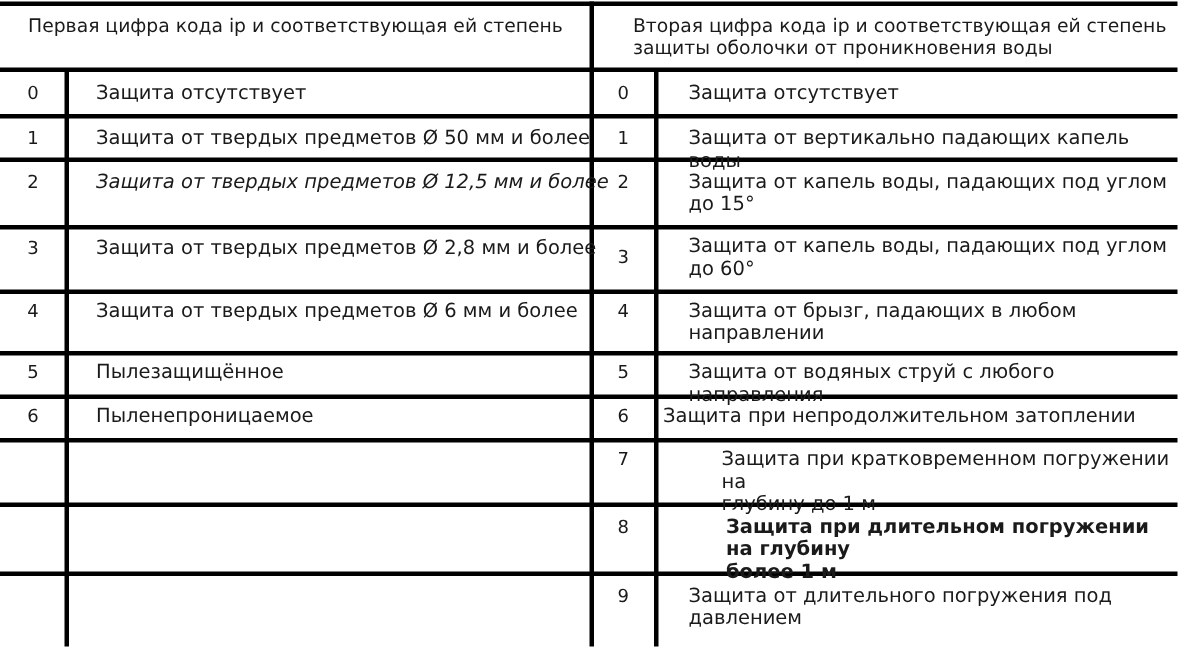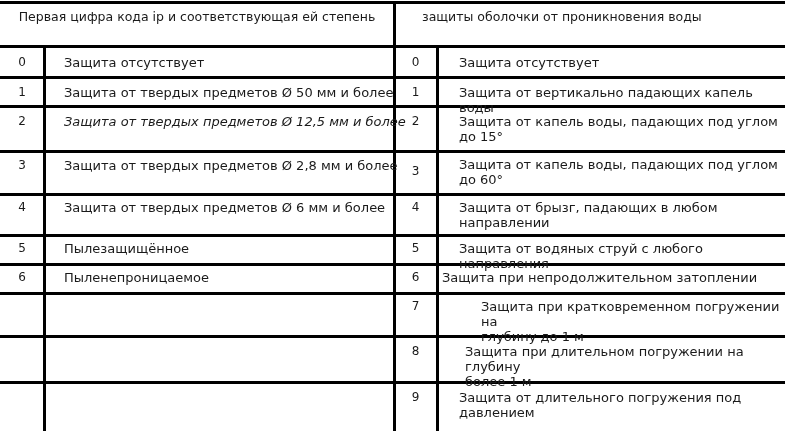--- a/index.html
+++ b/index.html
@@ -31,20 +31,21 @@
   <div class="hline" style="top:381px;"></div>
 
   <div class="vline" style="left:43px; top:46px; height:385px;"></div>
   <div class="vline" style="left:393px; top:1px; height:430px;"></div>
   <div class="vline" style="left:436px; top:46px; height:385px;"></div>
 
   <div class="hdr" style="left:12px; top:9px; width:370px; text-align:center;">
     <div>Первая цифра кода ip и соответствующая ей степень</div>
   </div>
   <div class="hdr" style="left:422px; top:9px; width:360px;">
+    <div>Вторая цифра кода ip и соответствующая ей степень</div>
     <div>защиты оболочки от проникновения воды</div>
   </div>
 
   <div class="num" style="left:0; top:55px;">0</div>
   <div class="cell" style="left:64px; top:55px;">Защита отсутствует</div>
 
   <div class="num" style="left:0; top:85px;">1</div>
   <div class="cell" style="left:64px; top:85px;">Защита от твердых предметов Ø 50 мм и более</div>
 
   <div class="num" style="left:0; top:114px;">2</div>
@@ -100,21 +101,21 @@
     <div>Защита при непродолжительном затоплении</div>
   </div>
 
   <div class="num2" style="left:394px; top:299px;">7</div>
   <div class="cell" style="left:459px; top:299px;margin-left:22px;">
     <div>Защита при кратковременном погружении на</div>
     <div>глубину до 1 м</div>
   </div>
 
   <div class="num2" style="left:394px; top:344px;">8</div>
-  <div class="cell" style="left:465px; top:344px;">
+  <div class="cell" style="left:484px; top:344px;font-weight:bold;">
     <div>Защита при длительном погружении на глубину</div>
     <div>более 1 м</div>
   </div>
 
   <div class="num2" style="left:394px; top:390px;">9</div>
   <div class="cell" style="left:459px; top:390px;">
     <div>Защита от длительного погружения под</div>
     <div>давлением</div>
   </div>
 </div>

